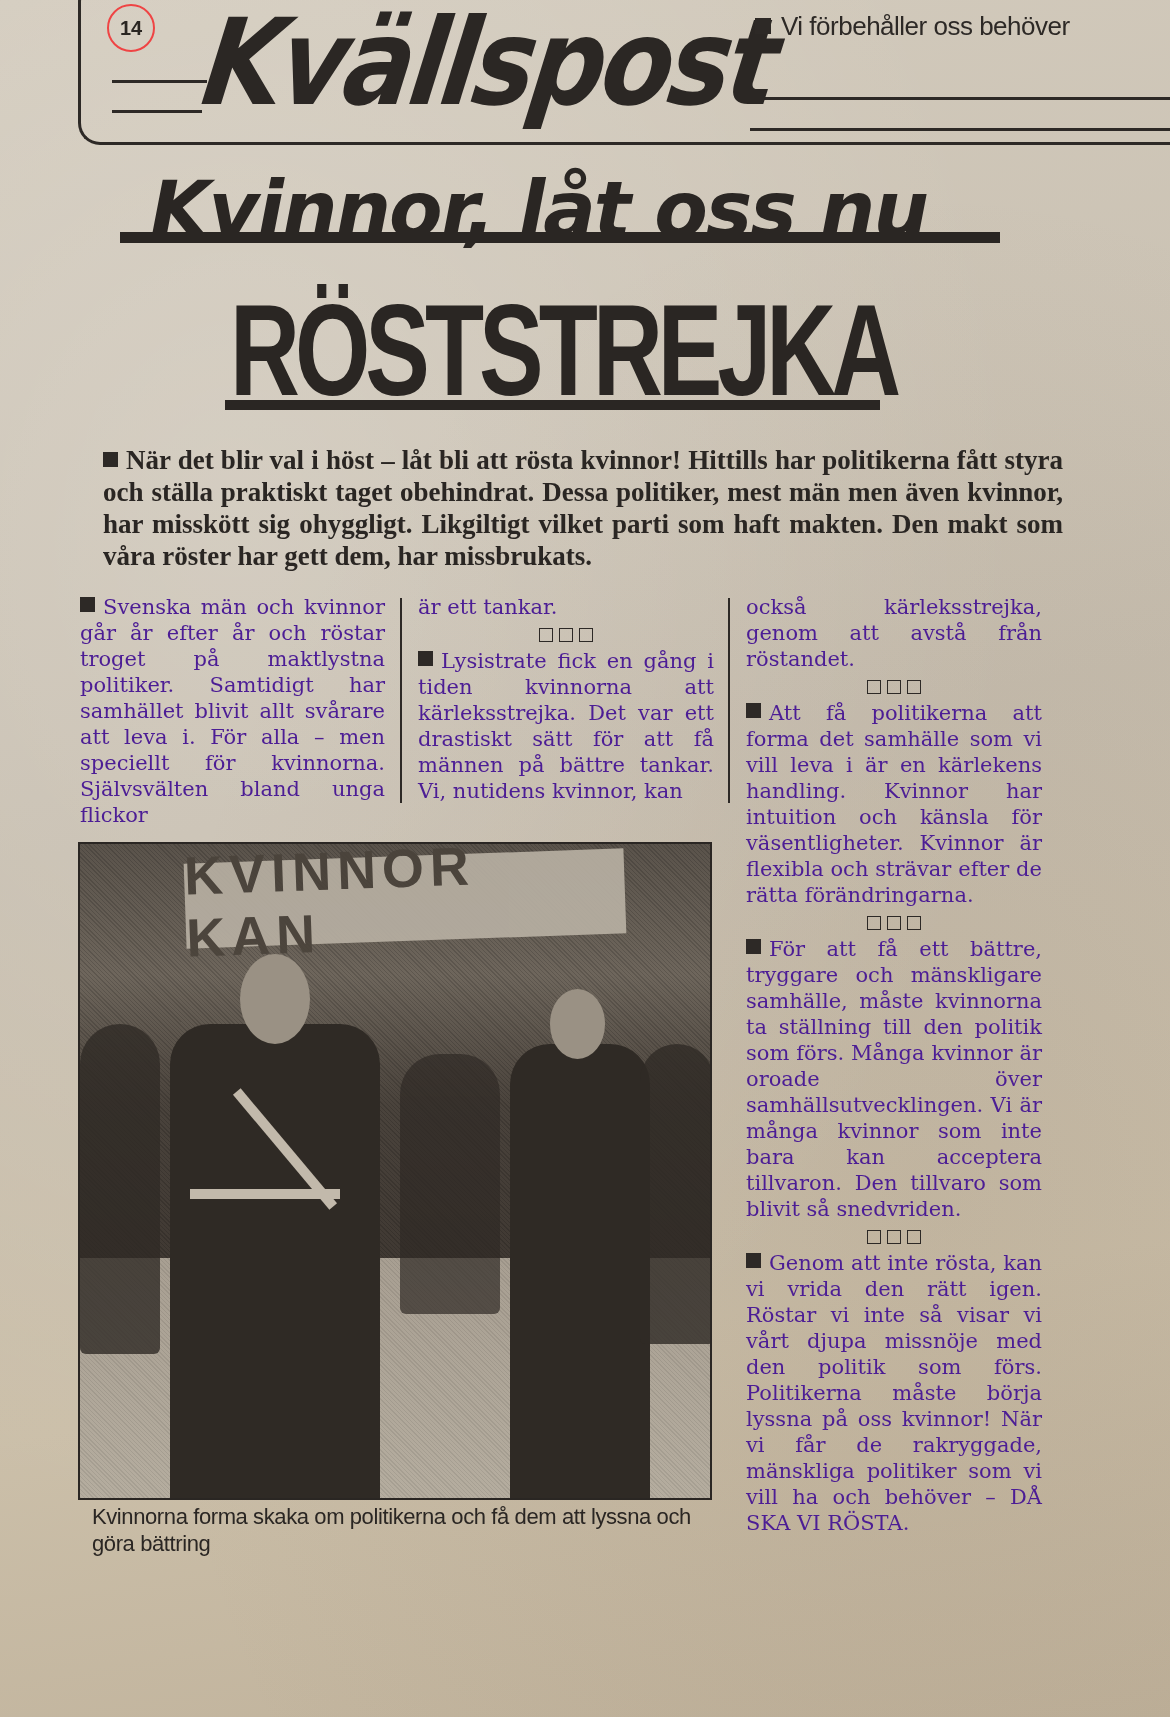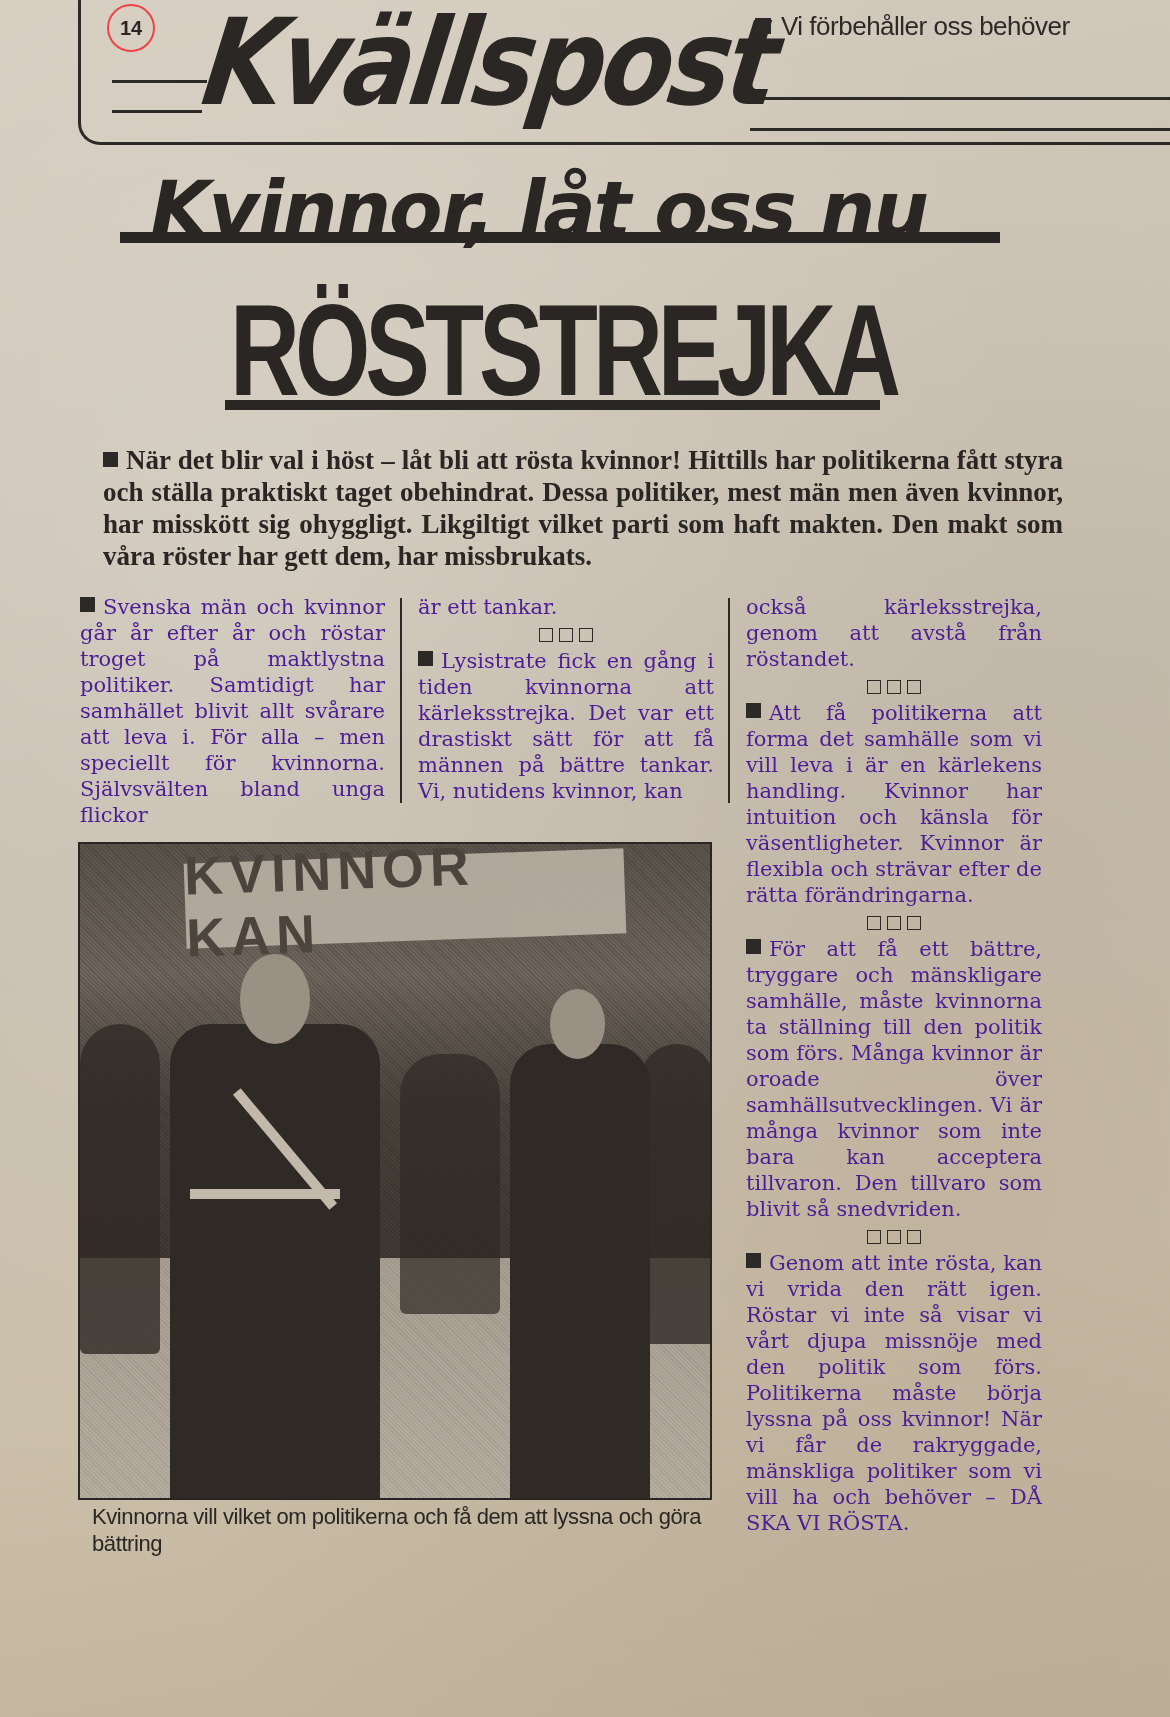--- a/index.html
+++ b/index.html
@@ -163,16 +163,16 @@
     <div class="figure" style="left:90px;top:180px;width:210px;height:480px;"></div>
     <div class="figure-head" style="left:160px;top:110px;width:70px;height:90px;"></div>
     <div class="sash" style="left:130px;top:300px;width:150px;height:10px;transform:rotate(50deg);"></div>
     <div class="sash" style="left:110px;top:345px;width:150px;height:10px;"></div>
     <div class="figure" style="left:430px;top:200px;width:140px;height:470px;"></div>
     <div class="figure-head" style="left:470px;top:145px;width:55px;height:70px;"></div>
     <div class="figure" style="left:0;top:180px;width:80px;height:330px;opacity:0.8;"></div>
     <div class="figure" style="left:320px;top:210px;width:100px;height:260px;opacity:0.7;"></div>
     <div class="figure" style="left:560px;top:200px;width:74px;height:300px;opacity:0.8;"></div>
   </div>
-  <div class="caption">Kvinnorna vill vilket om politikerna och få dem att lyssna och göra bättring</div>
+  <div class="caption">Kvinnorna forma skaka om politikerna och få dem att lyssna och göra bättring</div>
 
   <div class="signature">MG</div>
 </div>
 
 </body></html>

